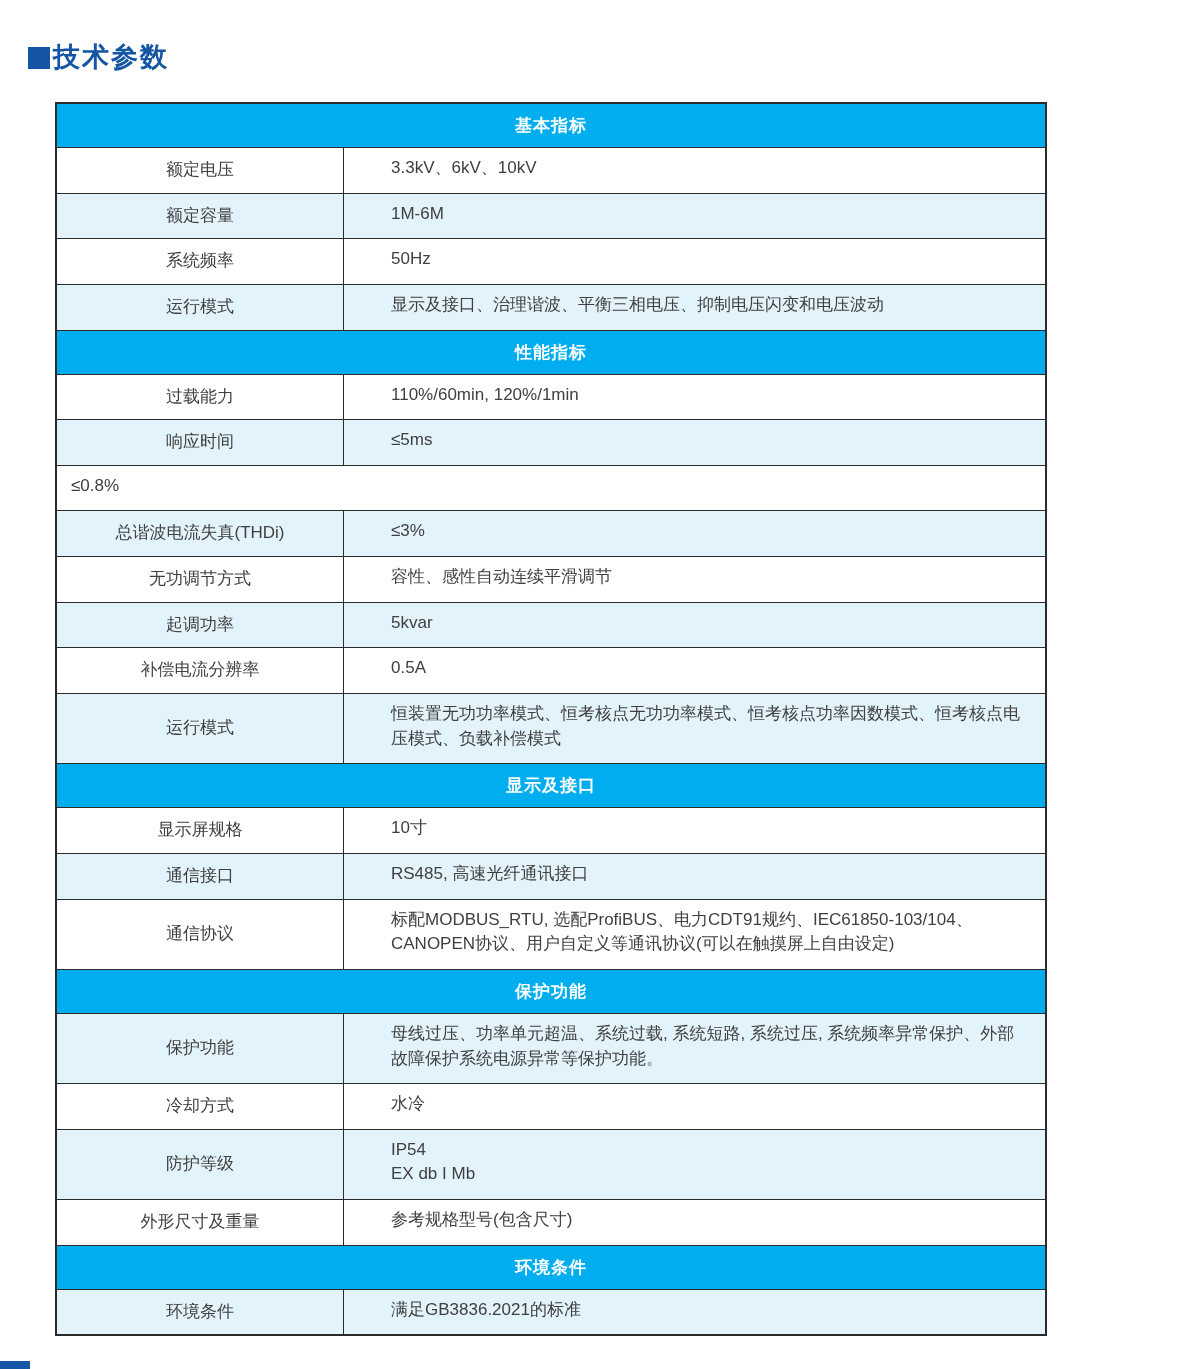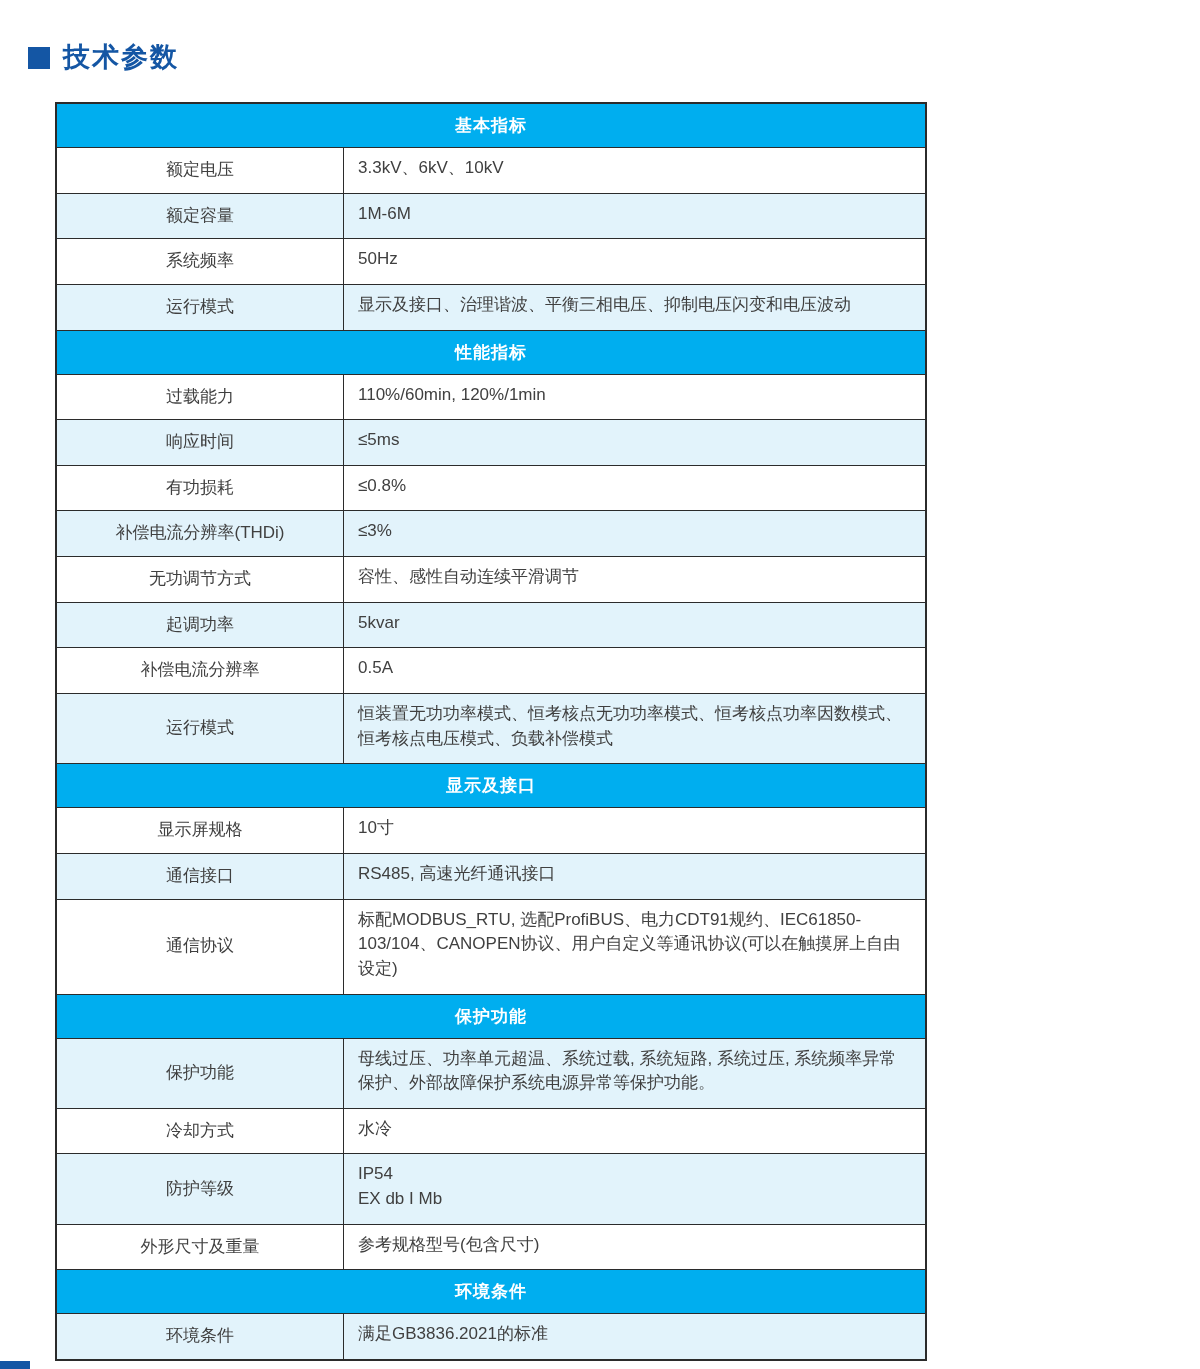--- a/index.html
+++ b/index.html
@@ -11,43 +11,44 @@
   }
   *{box-sizing:border-box;}
   html,body{margin:0;padding:0;}
   body{
     width:1200px;height:1369px;position:relative;background:#ffffff;
     font-family:"Liberation Sans","DejaVu Sans",sans-serif;
     overflow:hidden;
   }
   .page-header{
     position:absolute;left:28px;top:44px;
-    display:flex;align-items:center;gap:13px;
+    display:flex;align-items:center;gap:3px;
   }
   .title-square{
     width:22px;height:22px;background:var(--accent-blue);flex:0 0 auto;
   }
   .page-title{
     margin:0;font-size:27px;line-height:27px;font-weight:bold;
     color:var(--accent-blue);letter-spacing:2px;
   }
   .spec-table{
-    position:absolute;left:55px;top:102px;width:872px;
+    position:absolute;left:55px;top:102px;width:992px;
     border:2px solid var(--border-col);
     background:#84cc16;
   }
   .section-header{
     min-height:44px;display:flex;align-items:center;justify-content:center;
     background:var(--header-cyan);color:#ffffff;
     font-size:17px;font-weight:bold;letter-spacing:1px;
     border-bottom:1.5px solid var(--border-col);
   }
   .spec-row{
     display:flex;min-height:44px;background:#ffffff;
     border-bottom:1.5px solid var(--border-col);
+    gap:33px;
   }
   .spec-row.alt{background:var(--row-alt);}
   .spec-row:last-child{border-bottom:none;}
   .cell{
     font-size:17px;color:var(--text-col);line-height:1.45;
   }
   .cell.label{
     width:287px;flex:0 0 auto;
     display:flex;align-items:center;justify-content:center;text-align:center;
     padding:8px 10px;
@@ -92,25 +93,24 @@
     <div class="section-header">性能指标</div>
     <div class="spec-row">
       <div class="cell label">过载能力</div>
       <div class="cell value">110%/60min, 120%/1min</div>
     </div>
     <div class="spec-row alt">
       <div class="cell label">响应时间</div>
       <div class="cell value">≤5ms</div>
     </div>
     <div class="spec-row">
-      <div class="cell label">有功损耗</div>
       <div class="cell value">≤0.8%</div>
     </div>
     <div class="spec-row alt">
-      <div class="cell label">补偿电流分辨率(THDi)</div>
+      <div class="cell label">总谐波电流失真(THDi)</div>
       <div class="cell value">≤3%</div>
     </div>
     <div class="spec-row">
       <div class="cell label">无功调节方式</div>
       <div class="cell value">容性、感性自动连续平滑调节</div>
     </div>
     <div class="spec-row alt">
       <div class="cell label">起调功率</div>
       <div class="cell value">5kvar</div>
     </div>

